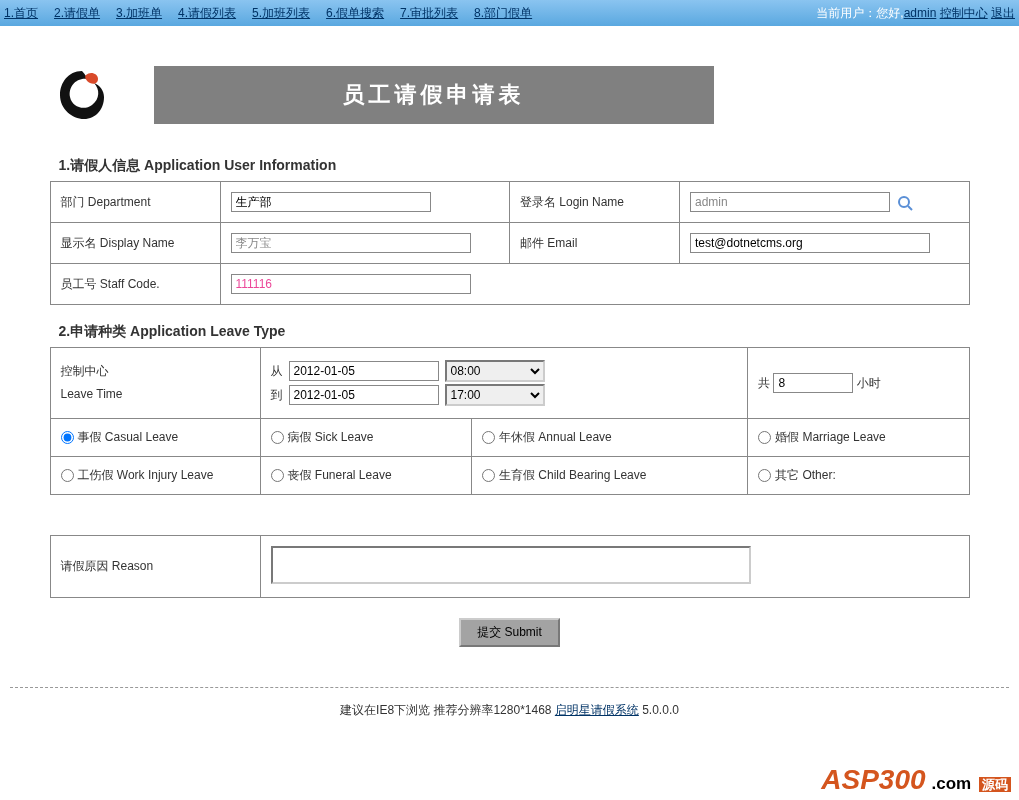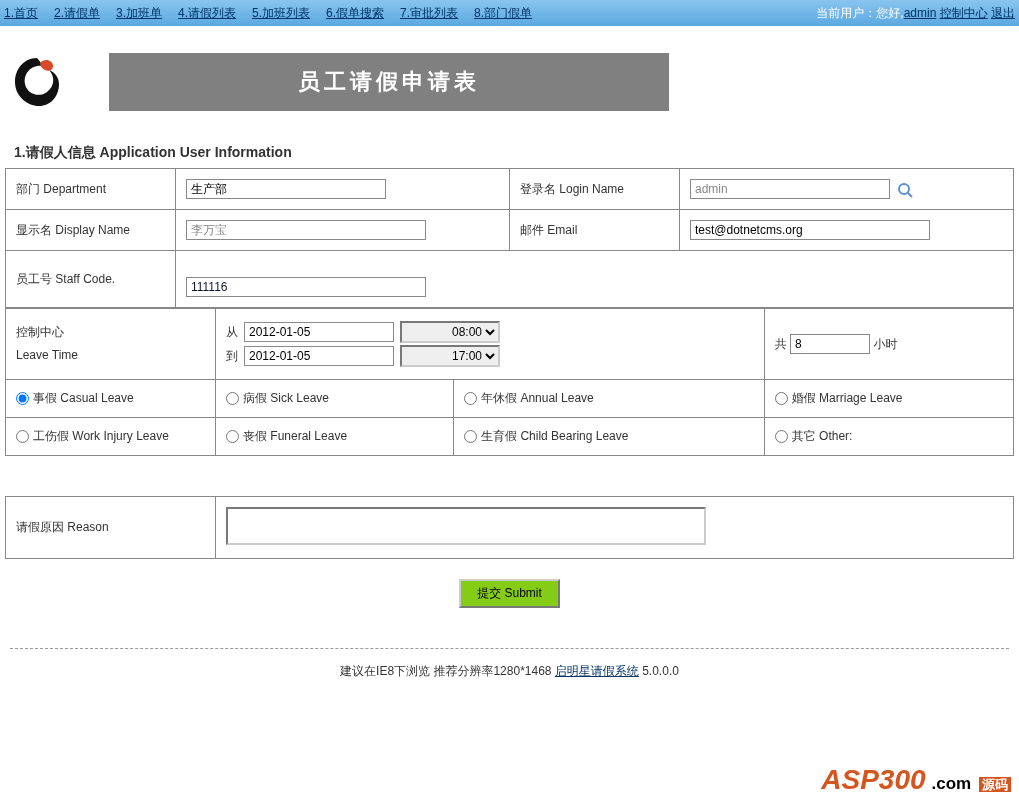--- a/index.html
+++ b/index.html
@@ -2,37 +2,37 @@
 <html><head>
 <meta charset="utf-8">
 <style>
 * { box-sizing: border-box; margin: 0; padding: 0; }
 body { font-family: "Microsoft YaHei", Arial, sans-serif; font-size: 12px; background: #fff; color: #333; width: 1019px; }
 .topbar { background: linear-gradient(#8ac4f0, #5aa8e0); height: 26px; display: flex; justify-content: space-between; align-items: center; padding: 0 4px; color: #fff; }
 .nav { display: flex; gap: 16px; justify-content: flex-end; }
 .nav a { color: #003366; text-decoration: underline; font-size: 12px; }
 .user-info { font-size: 12px; text-align: right; }
 .user-info a { color: #003366; text-decoration: underline; }
-.content { width: 1009px; margin: 0 auto; padding-top: 24px; }
+.content { width: 920px; margin: 0 auto; padding-top: 37px; }
 .header-row { display: flex; align-items: center; gap: 40px; margin-bottom: 30px; }
 .logo { width: 64px; height: 64px; position: relative; }
 .logo svg { width: 100%; height: 100%; }
 .title-bar { background: #808080; color: #fff; font-size: 22px; font-weight: bold; padding: 14px 40px; width: 560px; text-align: center; letter-spacing: 4px; }
 .section-head { font-size: 14px; font-weight: bold; margin: 18px 0 6px 9px; }
 table.form { border-collapse: collapse; width: 100%; }
 table.form td { border: 1px solid #888; padding: 10px 10px; vertical-align: middle; font-size: 12px; }
 table.form td.lbl { width: 170px; }
 input[type=text] { border: 1px solid #888; padding: 2px 4px; font-size: 12px; height: 20px; background: #fff; }
 input.wide { width: 200px; }
-select { border: 2px inset #ccc; font-size: 12px; height: 22px; text-align: right; }
+select { border: 2px inset #ccc; font-size: 12px; height: 22px; }
 .radio-cell { display: flex; align-items: center; gap: 4px; }
 .reason-row td { padding: 18px 10px; }
 textarea { width: 480px; height: 38px; border: 2px inset #ccc; resize: none; }
 .submit-row { text-align: center; margin: 20px 0 40px 0; }
-button.submit { padding: 4px 16px; border: 2px outset #ccc; background: #84cc16; font-size: 12px; text-align: center; }
+button.submit { padding: 4px 16px; border: 2px outset #ccc; background: #a3a3a3; font-size: 12px; text-align: center; }
 .footer-divider { border-top: 1px dashed #999; margin: 0 10px 14px 10px; }
 .footer { text-align: center; font-size: 12px; color: #333; padding-bottom: 20px; }
 .footer a { color: #003366; text-decoration: underline; }
 .asp-logo { position: absolute; right: 8px; bottom: 4px; font-weight: bold; font-style: italic; font-size: 28px; color: #d4551e; }
 .asp-logo .small { font-size: 17px; color: #000; font-style: normal; margin-left: 6px; }
 .asp-logo .cn { font-size: 13px; background: #d4551e; color: #fff; border-radius: 0; padding: 0 3px; font-style: normal; }
 .search-ico { display:inline-block; width:16px; height:16px; vertical-align: middle; margin-left:4px; }
 .leave-time-cell { line-height: 1.9; }
 .dt-row { display:flex; align-items:center; gap:6px; margin:2px 0; }
 </style>
@@ -86,25 +86,26 @@
       </td>
     </tr>
     <tr>
       <td class="lbl">显示名 Display Name</td>
       <td><input type="text" class="wide" style="color: rgb(136, 136, 136); width: 240px;" value="李万宝"></td>
       <td class="lbl">邮件 Email</td>
       <td><input type="text" class="wide" style="width: 240px;" value="test@dotnetcms.org"></td>
     </tr>
     <tr>
       <td class="lbl">员工号 Staff Code.</td>
-      <td colspan="3"><input type="text" class="wide" style="color: #0f172a; width: 240px; margin-top: 16px;" value="111116"></td>
+      <td colspan="3"><input type="text" class="wide" style="color: #ec4899; width: 240px;" value="111116"></td>
     </tr>
   </tbody>
     </table>
 
+  <div class="section-head">2.申请种类 Application Leave Type</div>
   <table class="form">
     <tbody>
         <tr>
       <td class="leave-time-cell" style="width:210px;">
         <div>控制中心</div>
         <div>Leave Time</div>
       </td>
       <td colspan="2">
         <div class="dt-row">
           <span>从</span>

